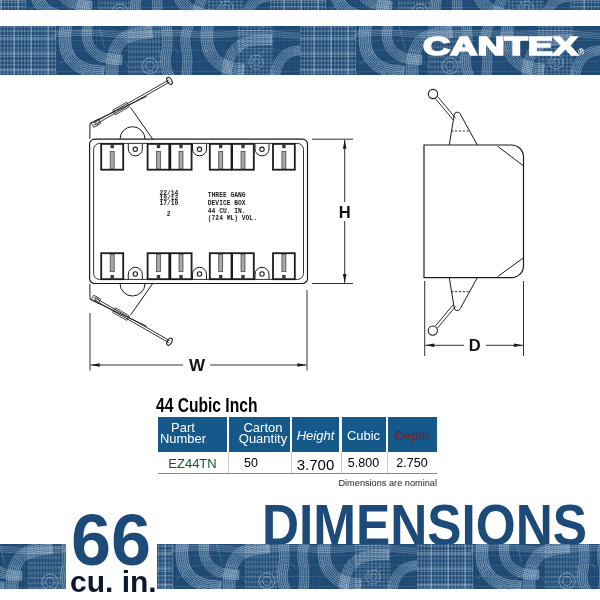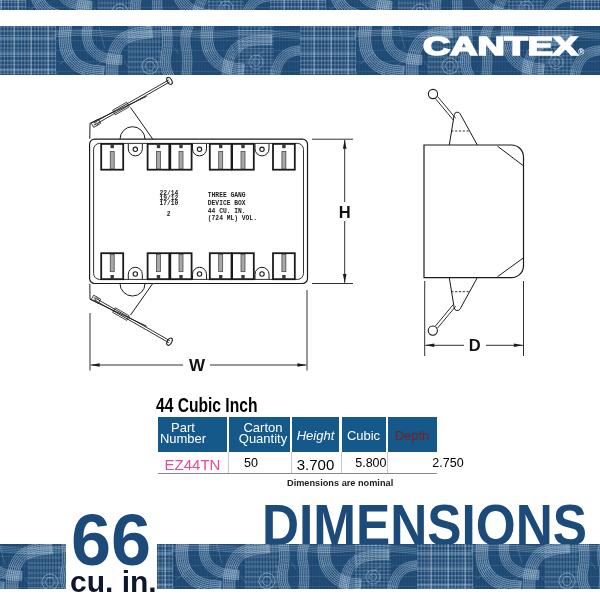--- a/index.html
+++ b/index.html
@@ -245,27 +245,27 @@
 <div class="abs" style="left:228px;top:421.5px;width:70px;color:#fff;font-size:13px;line-height:11.2px;text-align:center;">Carton<br>Quantity</div>
 <div class="abs" style="left:291px;top:428px;width:49px;color:#fff;font-size:13px;text-align:center;font-style:italic;">Height</div>
 <div class="abs" style="left:340.5px;top:428px;width:46px;color:#fff;font-size:13px;text-align:center;">Cubic</div>
 <div class="abs" style="left:387px;top:428px;width:50px;color:#7f1d1d;font-size:13px;text-align:center;">Depth</div>
 
 <div class="abs" style="left:158px;top:452.3px;width:279px;height:21px;border-bottom:1px solid #8a8a8a;"></div>
 <div class="abs" style="left:228px;top:452.3px;width:1px;height:21px;background:#c9c9c9;"></div>
 <div class="abs" style="left:291px;top:452.3px;width:1px;height:21px;background:#c9c9c9;"></div>
 <div class="abs" style="left:340.5px;top:452.3px;width:1px;height:21px;background:#c9c9c9;"></div>
 <div class="abs" style="left:387px;top:452.3px;width:1px;height:21px;background:#c9c9c9;"></div>
-<div class="abs" style="left:158px;top:456px;width:69px;color:#ec4899;font-size:15px;text-align:center;">EZ44TN</div>
+<div class="abs" style="left:158px;top:456px;width:69px;color:#14532d;font-size:13px;text-align:center;">EZ44TN</div>
 <div class="abs" style="left:228px;top:456px;width:46px;color:#000;font-size:12.5px;text-align:center;">50</div>
 <div class="abs" style="left:291px;top:456px;width:49px;color:#000;font-size:15px;text-align:center;">3.700</div>
-<div class="abs" style="left:340.5px;top:456px;width:46px;color:#000;font-size:12.5px;text-align:right;">5.800</div>
-<div class="abs" style="left:387px;top:456px;width:50px;color:#000;font-size:12.5px;text-align:center;padding-left:36px;">2.750</div>
-
-<div class="abs" style="left:287px;top:477.5px;width:150px;font-size:9.2px;color:#222;text-align:left;font-weight:bold;">Dimensions are nominal</div>
+<div class="abs" style="left:340.5px;top:456px;width:46px;color:#000;font-size:12.5px;text-align:center;">5.800</div>
+<div class="abs" style="left:387px;top:456px;width:50px;color:#000;font-size:12.5px;text-align:center;">2.750</div>
+
+<div class="abs" style="left:287px;top:477.5px;width:150px;font-size:9.2px;color:#222;text-align:right;">Dimensions are nominal</div>
 
 <div class="abs" style="left:0px;top:497px;width:587px;text-align:right;font-size:57px;font-weight:bold;color:#1c4a79;transform:scaleX(0.9);transform-origin:100% 50%;letter-spacing:0px;line-height:1;">DIMENSIONS</div>
 
 <svg class="abs" style="left:0;top:544" width="66" height="45" viewBox="100 2 66 45">
     <rect x="100" y="2" width="66" height="45" fill="url(#bp)"></rect>
   </svg>
 
 <svg class="abs" style="left:157px;top:544" width="443" height="45" viewBox="40 3 443 45">
     <rect x="40" y="3" width="443" height="45" fill="url(#bp)"></rect>
   </svg>

